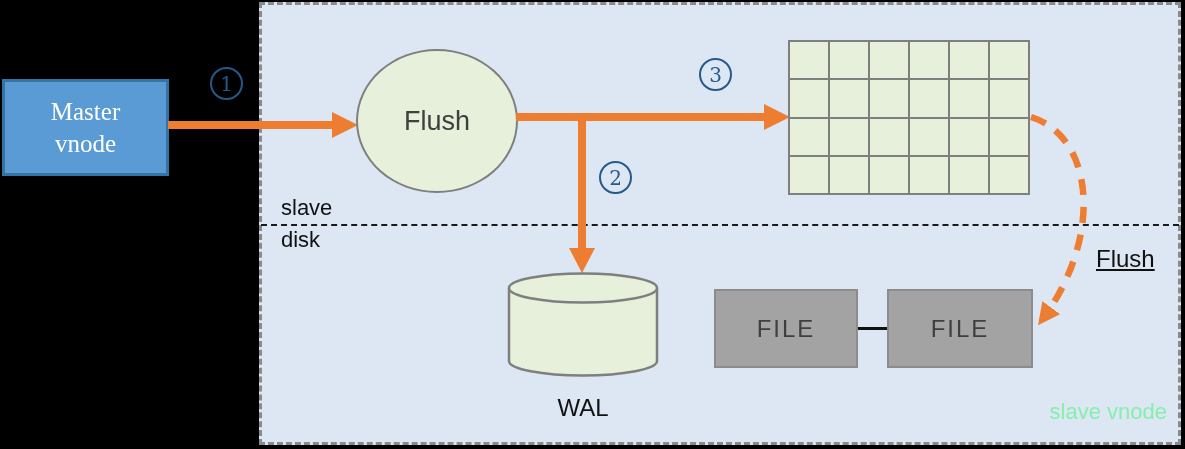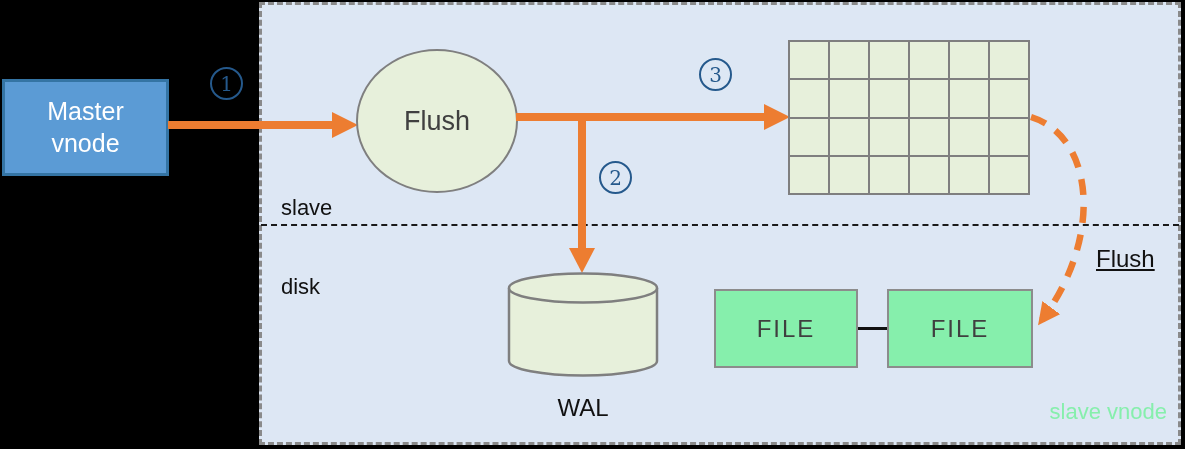--- a/index.html
+++ b/index.html
@@ -9,21 +9,21 @@
     background:#000; font-family:"Liberation Sans", sans-serif;
   }
   .panel {
     position:absolute; left:259px; top:2px; width:922px; height:443px;
     background:#dde7f4; border:3px dashed #8a8a8a;
   }
   .master-box {
     position:absolute; left:2px; top:79px; width:167px; height:97px;
     background:#5b9bd5; border:3px solid #3474a4;
     display:flex; flex-direction:column; align-items:center; justify-content:center;
-    color:#fff; font-size:25px; line-height:1.25; text-align:center;
+    color:#fff; font-size:25px; line-height:1.25; text-align:center;font-family:Liberation Serif, serif;
   }
   .step-circle {
     position:absolute; width:33px; height:33px; border-radius:50%;
     border:2.5px solid #25598c; color:#25598c;
     display:flex; align-items:center; justify-content:center;
     font-family:"DejaVu Serif", serif; font-size:20px;
   }
   .step-1 { left:210px; top:67px; }
   .step-2 { left:599px; top:161px; }
   .step-3 { left:699px; top:58px; }
@@ -58,29 +58,29 @@
     display:grid; grid-template-columns:repeat(6,1fr); grid-template-rows:repeat(4,1fr);
     gap:2px;
   }
   .mem-cell { background:#e7f0db; }
   .sep-line {
     position:absolute; left:261px; top:224px; width:918px; height:0;
     border-top:2.5px dashed #1a1a1a;
   }
   .region-label { position:absolute; font-size:22px; color:#111; }
   .memory-label { left:281px; top:195px; }
-  .disk-label { left:281px; top:227px;margin-top:47px; }
+  .disk-label { left:281px; top:227px; }
   .wal-svg { position:absolute; left:506px; top:271px; }
   .wal-label {
     position:absolute; left:506px; top:394px; width:154px;
     text-align:center; font-size:24px; color:#111;
   }
   .file-box {
     position:absolute; top:289px; height:79px;
-    background:#86efac; border:2.5px solid #8c8c8c;
+    background:#a3a3a3; border:2.5px solid #8c8c8c;
     display:flex; align-items:center; justify-content:center;
     font-size:24px; color:#3f3f3f; letter-spacing:2px;
   }
   .file-1 { left:714px; width:144px; }
   .file-2 { left:887px; width:146px; }
   .file-connector { position:absolute; left:858px; top:327px; width:29px; height:3px; background:#111; }
   .flush-svg { position:absolute; left:0; top:0; pointer-events:none; }
   .flush-label { position:absolute; left:1096px; top:245px; font-size:24px; color:#111;text-decoration:underline; }
   .panel-label {
     position:absolute; left:1000px; top:399px; width:167px;

